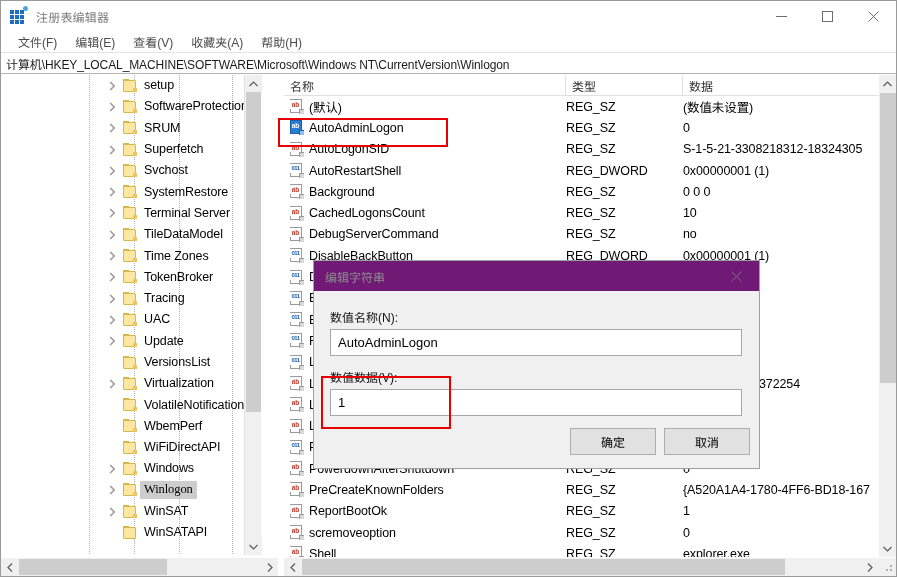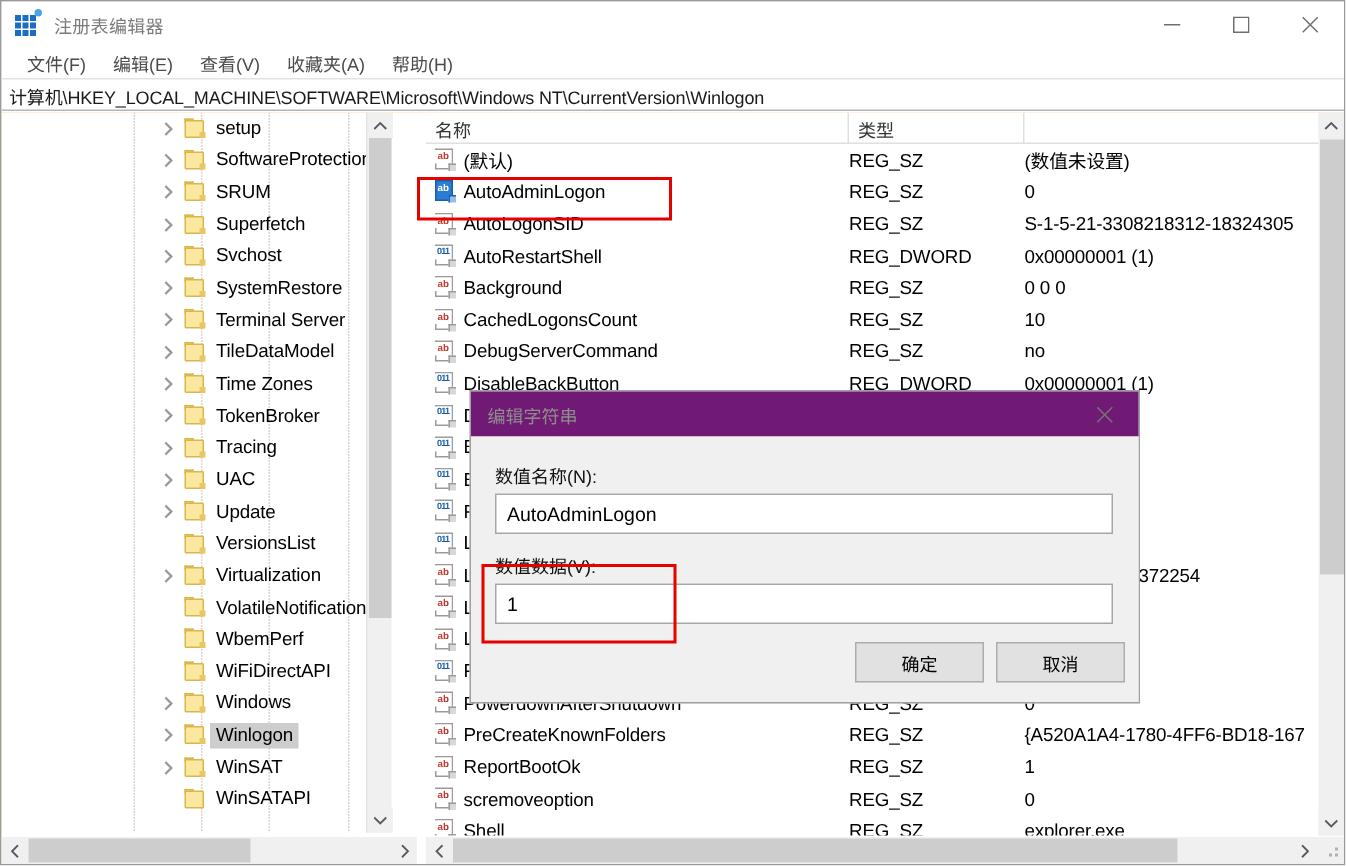--- a/index.html
+++ b/index.html
@@ -106,21 +106,21 @@
     white-space: nowrap;
     letter-spacing: -0.1px;
   }
 
   
   .content {
     position: absolute;
     left: 0; top: 74px;
     width: 895px;
     height: 501px;
-    background: #fdba74;
+    background: #f97316;
   }
 
   
   .tree-pane {
     position: absolute;
     left: 0; top: 0;
     width: 277px; height: 501px;
     background: #ffffff;
     overflow: hidden;
     box-sizing: border-box;
@@ -724,21 +724,21 @@
                   <path d="M1.2 1 L5.2 5 L1.2 9" fill="none" stroke="#9a9a9a" stroke-width="1.6"></path>
                 </svg>
               </div>
               <div class="folder">
                 <span class="tab"></span>
                 <span class="back"></span>
                 <span class="fold"></span>
               </div>
               <span class="lbl">Windows</span>
             </div>
-            <div class="tree-row selected" style="padding-left: 99px;">
+            <div class="tree-row selected" style="padding-left: 99px; font-family: Liberation Serif, serif;">
               <div class="expander">
                 <svg width="7" height="10" viewBox="0 0 7 10">
                   <path d="M1.2 1 L5.2 5 L1.2 9" fill="none" stroke="#9a9a9a" stroke-width="1.6"></path>
                 </svg>
               </div>
               <div class="folder">
                 <span class="tab"></span>
                 <span class="back"></span>
                 <span class="fold"></span>
               </div>
@@ -800,20 +800,23 @@
     <div class="splitter"></div>
 
     <div class="list-pane">
 
       <div class="list-header">
         <div class="col-head" style="left:0px;width:282px;">
             <span>名称</span>
           </div>
         <div class="col-head" style="left:282px;width:117px;text-align:center;">
             <span>类型</span>
+          </div>
+        <div class="col-head" style="left:399px;width:196px;border-right:none;">
+            <span>数据</span>
           </div>
       </div>
 
       <div class="list-rows" id="list-rows">
           <div class="lrow">
             <span class="vicon sz">
               <span class="page"></span>
               <span class="tag">ab</span>
               <span class="corner"></span>
             </span>

